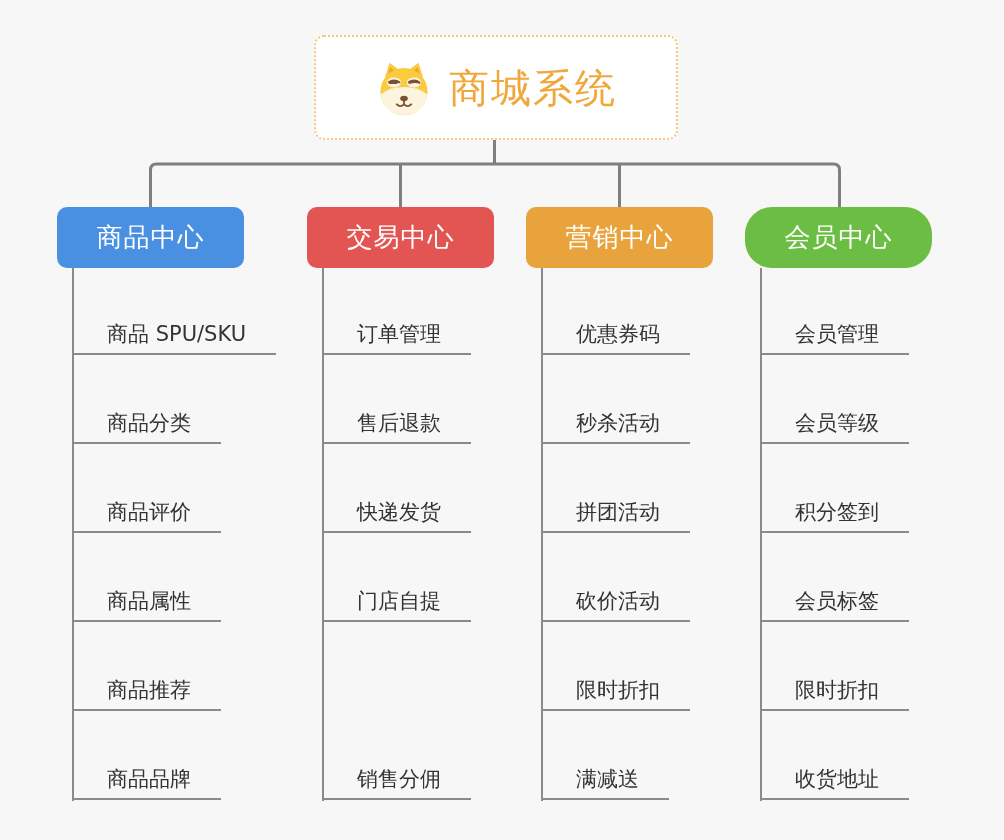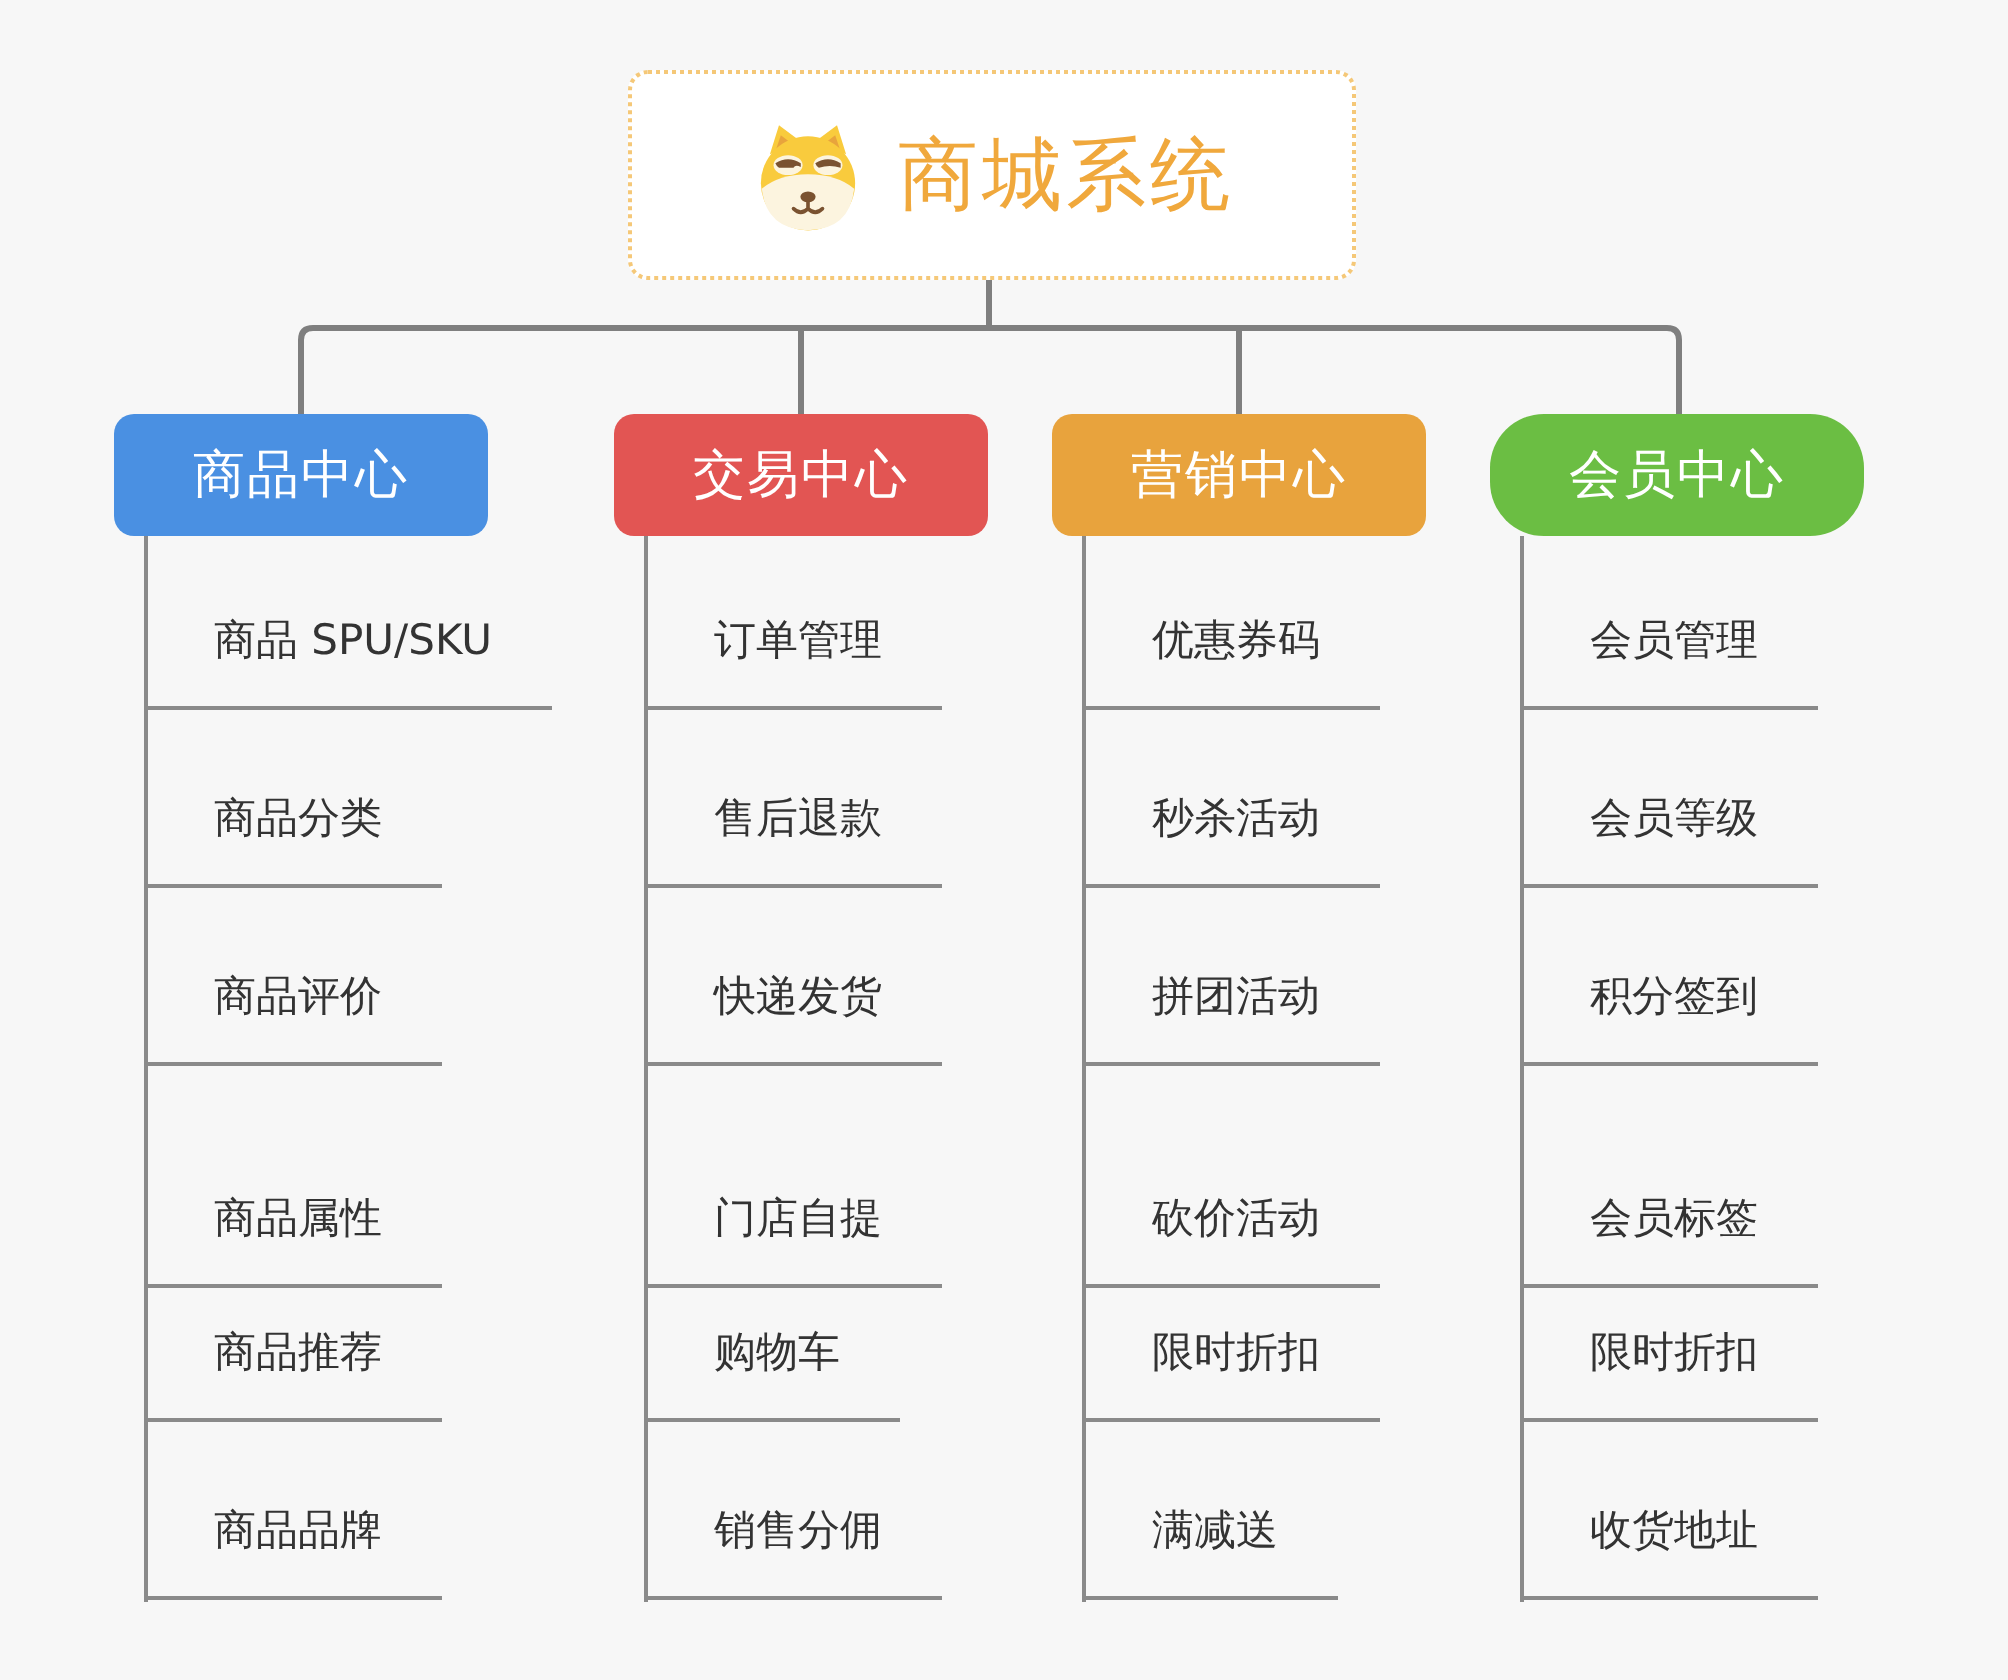--- a/index.html
+++ b/index.html
@@ -37,27 +37,27 @@
   .branch{
     position:absolute;top:207px;width:187px;height:61px;border-radius:10px;
     display:flex;align-items:center;justify-content:center;
     color:#ffffff;font-size:26px;letter-spacing:1px;cursor:pointer;
   }
   .b0{left:57px;} .b1{left:307px;} .b2{left:526px;} .b3{left:745px;}
 
   .leaf{
     position:absolute;height:41px;
     display:inline-flex;align-items:flex-end;
-    padding:0 30px 19px 34px;
+    padding:0 30px 5px 34px;
     border-bottom:2px solid var(--underline);
     font-size:21px;color:var(--leaf-text);white-space:nowrap;cursor:pointer;
   }
   .c0{left:73px;} .c1{left:323px;} .c2{left:542px;} .c3{left:761px;}
   .r0{top:314px;} .r1{top:403px;} .r2{top:492px;}
-  .r3{top:581px;margin-top:22px;} .r4{top:670px;} .r5{top:759px;}
+  .r3{top:581px;} .r4{top:670px;} .r5{top:759px;}
 </style>
 </head>
 <body>
 
 <div class="canvas">
 
   <svg class="lines" viewBox="0 0 1004 840" aria-hidden="true">
 
     <path class="conn" d="M494.5 140 V164"></path>
 
@@ -113,21 +113,20 @@
   <div class="leaf c0 r1">商品分类</div>
   <div class="leaf c0 r2">商品评价</div>
   <div class="leaf c0 r3">商品属性</div>
   <div class="leaf c0 r4">商品推荐</div>
   <div class="leaf c0 r5">商品品牌</div>
 
   <div class="leaf c1 r0">订单管理</div>
   <div class="leaf c1 r1">售后退款</div>
   <div class="leaf c1 r2">快递发货</div>
   <div class="leaf c1 r3">门店自提</div>
-  <div class="leaf c1 r4">购物车</div>
   <div class="leaf c1 r5">销售分佣</div>
 
   <div class="leaf c2 r0">优惠券码</div>
   <div class="leaf c2 r1">秒杀活动</div>
   <div class="leaf c2 r2">拼团活动</div>
   <div class="leaf c2 r3">砍价活动</div>
   <div class="leaf c2 r4">限时折扣</div>
   <div class="leaf c2 r5">满减送</div>
 
   <div class="leaf c3 r0">会员管理</div>

